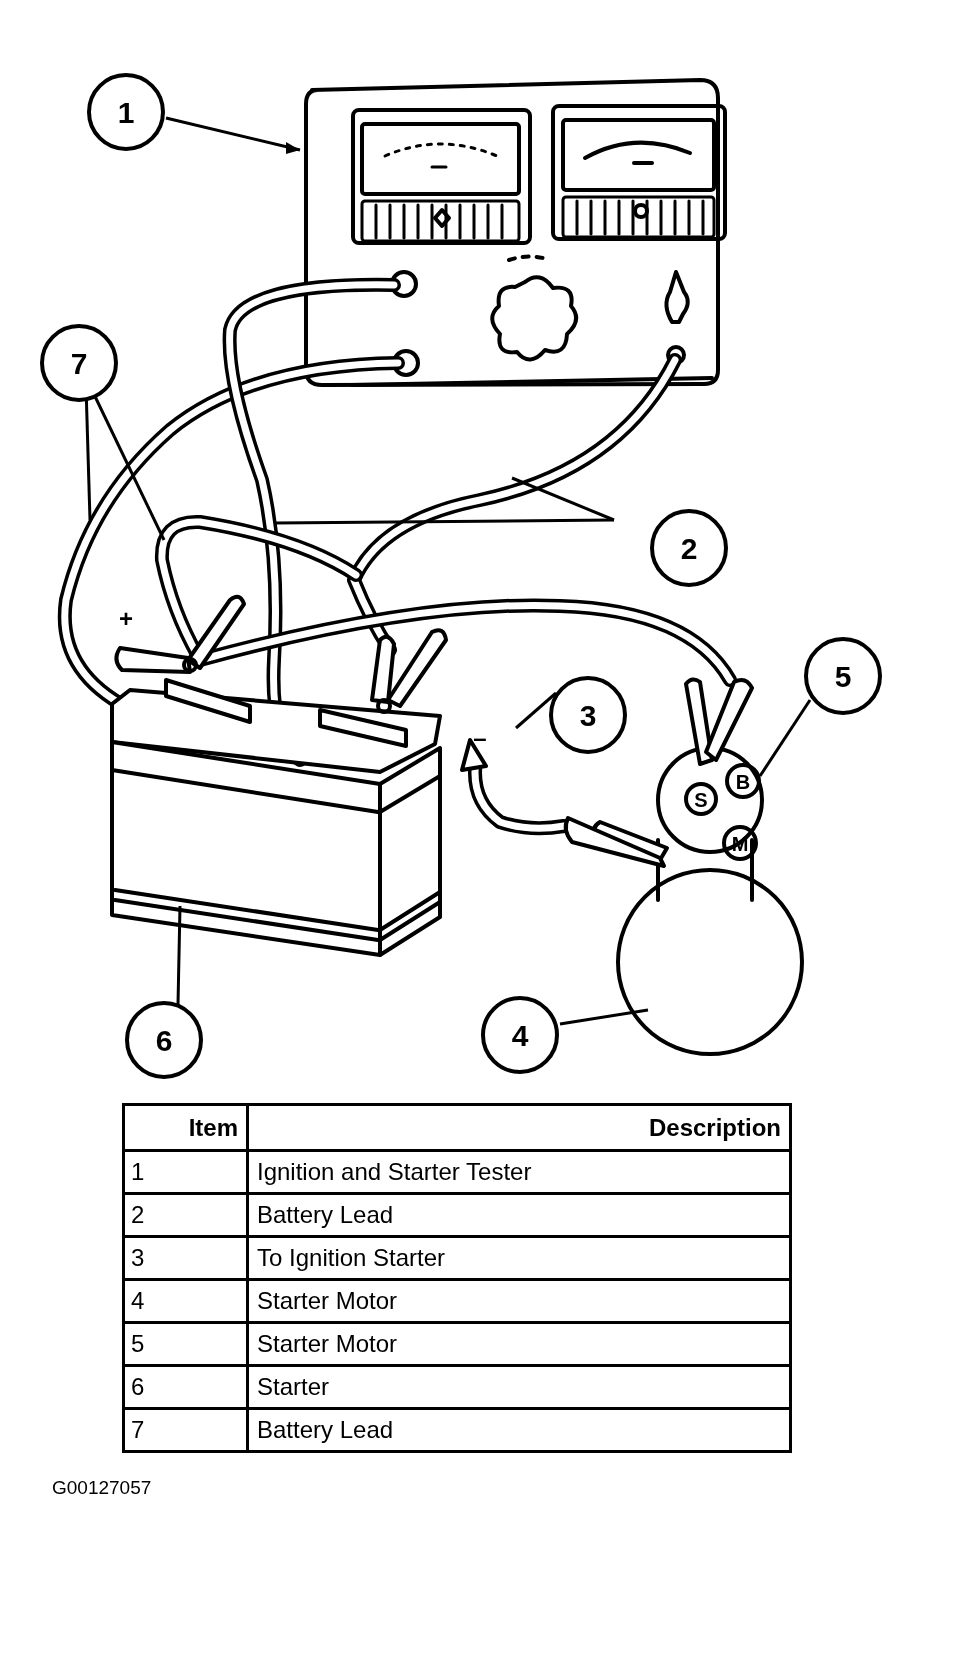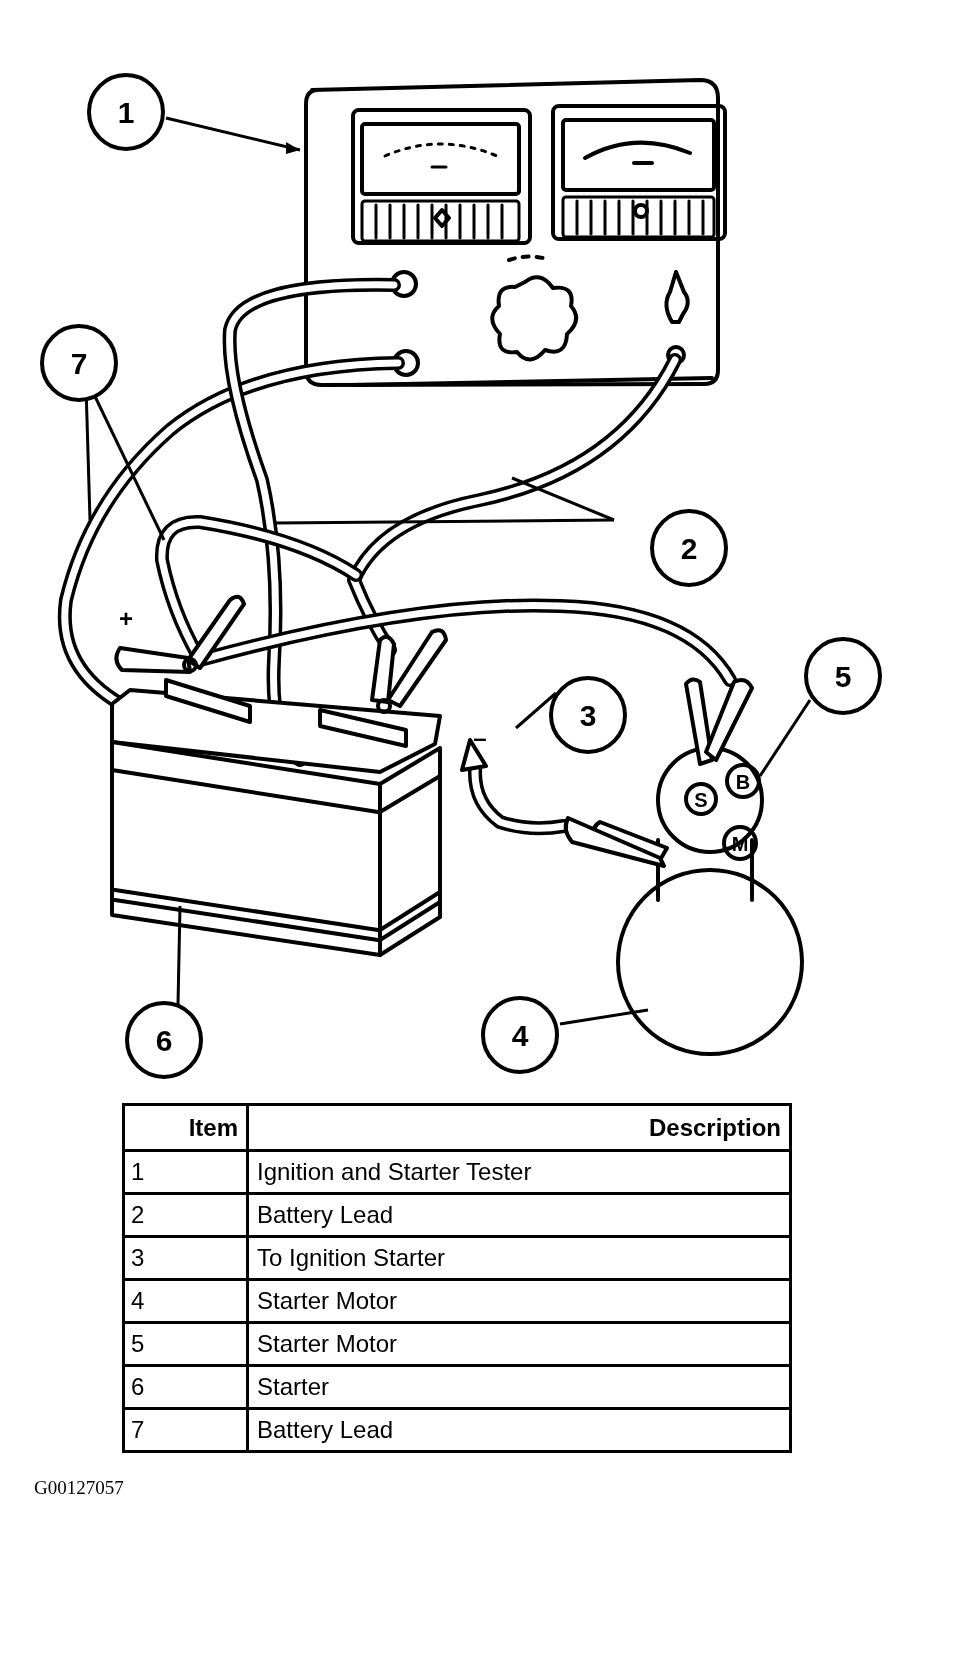--- a/index.html
+++ b/index.html
@@ -22,22 +22,22 @@
       border-collapse: collapse; font-family: "Liberation Sans", sans-serif;
       font-size: 24px; color: #000;
     }
     #legend-table th, #legend-table td { border: 3px solid #000; height: 40px; padding: 0 8px; }
     #legend-table th { font-weight: bold; text-align: right; height: 43px; }
     #legend-table td { text-align: left; }
     #legend-table .col-item { width: 105px; }
     #legend-table td.item-cell { padding-left: 6px; }
 
     #figure-id {
-      position: absolute; left: 34px; top: 1477px;
-      font-family: Liberation Serif, serif; font-size: 19px; color: #000;
+      position: absolute; left: 52px; top: 1477px;
+      font-family: Liberation Sans, sans-serif; font-size: 19px; color: #000;
     }
   </style>
 </head>
 <body>
 
 <svg id="diagram" viewBox="0 0 965 1100" xmlns="http://www.w3.org/2000/svg">
 
   <g>
     <path class="ln" d="M312 90 L700 80 Q718 80 718 98 L718 370 Q718 384 704 384 L322 385 Q306 385 306 370 L306 104 Q306 90 318 90 Z" fill="#fff"></path>
     <line class="ln" x1="352" y1="385" x2="712" y2="378"></line>

